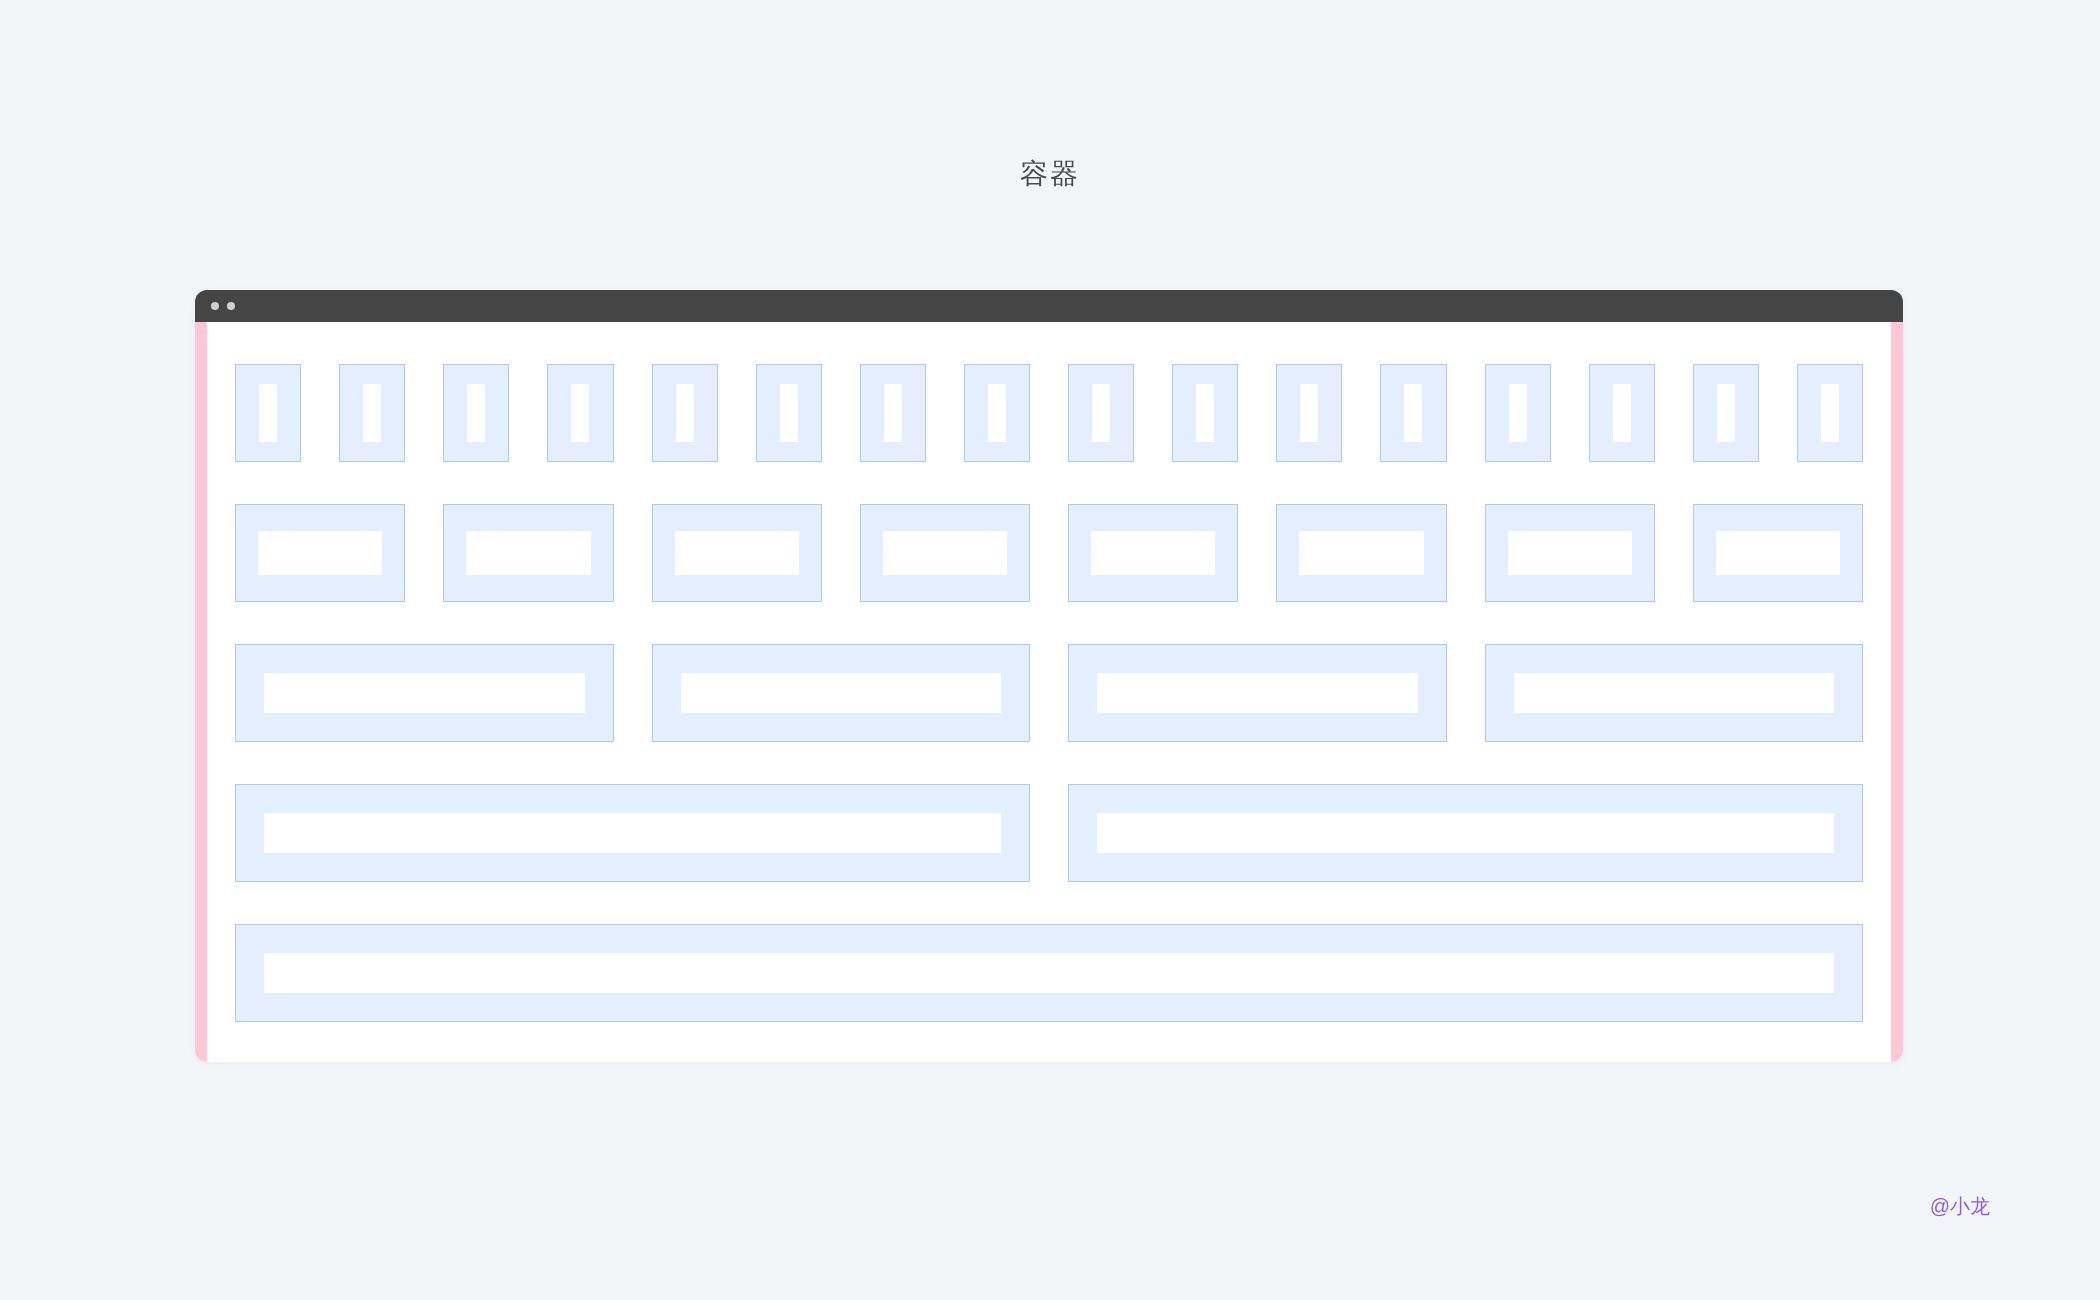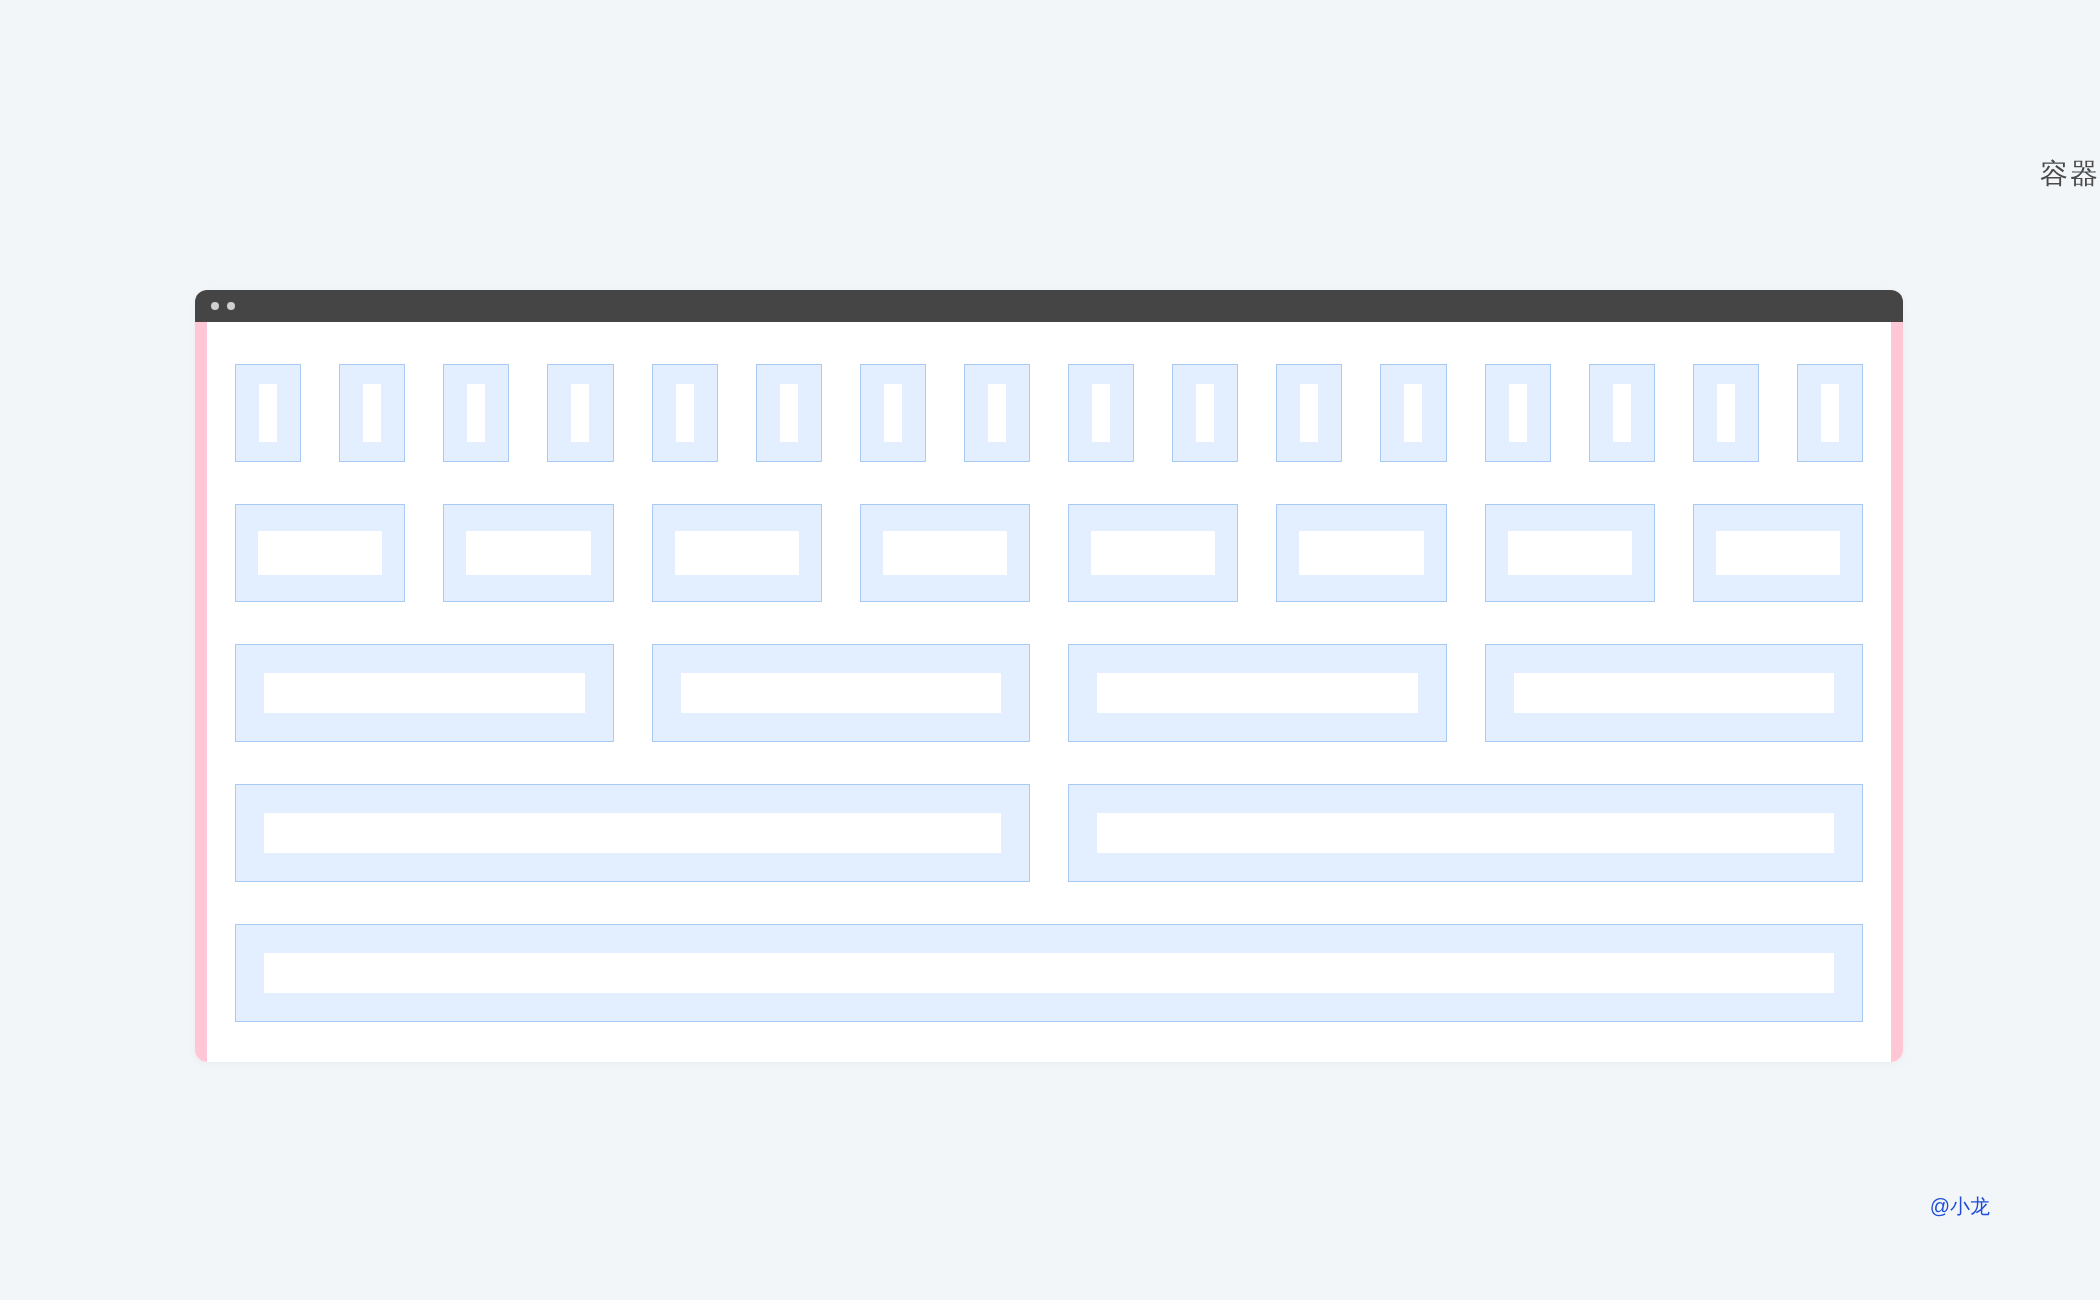--- a/index.html
+++ b/index.html
@@ -11,21 +11,21 @@
     body {
       background: #f3f6f9;
       font-family: -apple-system, BlinkMacSystemFont, "Segoe UI", "PingFang SC", "Microsoft YaHei", sans-serif;
       width: 2100px;
       height: 1300px;
       position: relative;
       overflow: hidden;
     }
     
     .page-title {
-      text-align: right;
+      text-align: center;
       font-size: 28px;
       color: #4a4a4a;
       padding-top: 155px;
       letter-spacing: 2px;
       font-weight: 400;
     }
     
     .window {
       position: absolute;
       top: 290px;
@@ -121,21 +121,21 @@
     
     
     .row-1 .cell-inner {
       height: 40px;
     }
     
     .attribution {
       position: absolute;
       bottom: 80px;
       right: 110px;
-      color: #1d4ed8;
+      color: #8b5cf6;
       font-size: 20px;
     }
   </style>
 </head>
 <body>
 
 <div class="page-title">容器</div>
 
 <div class="window">
   <div class="title-bar">

